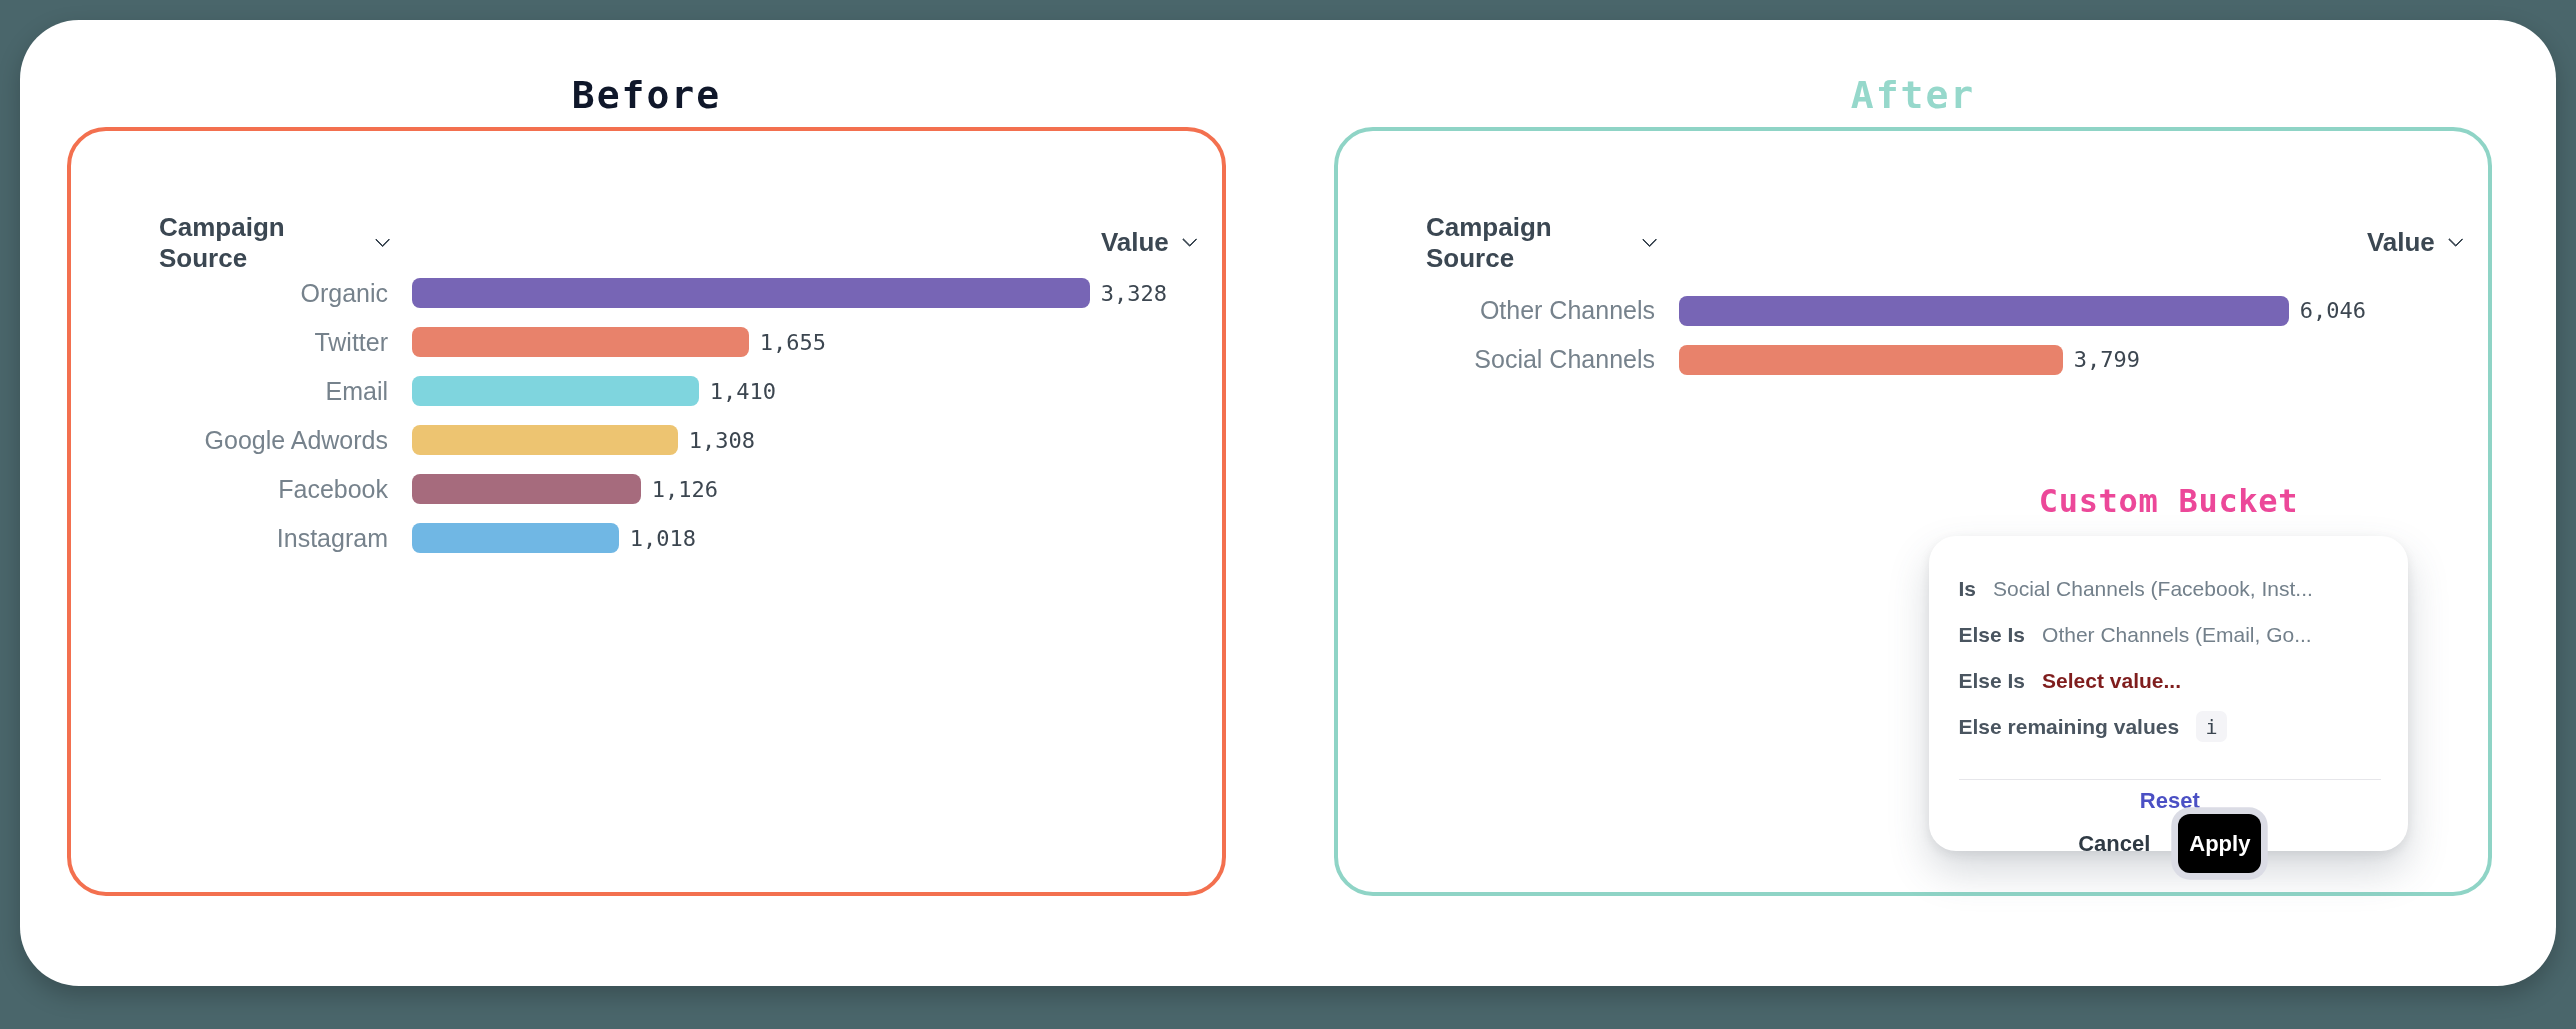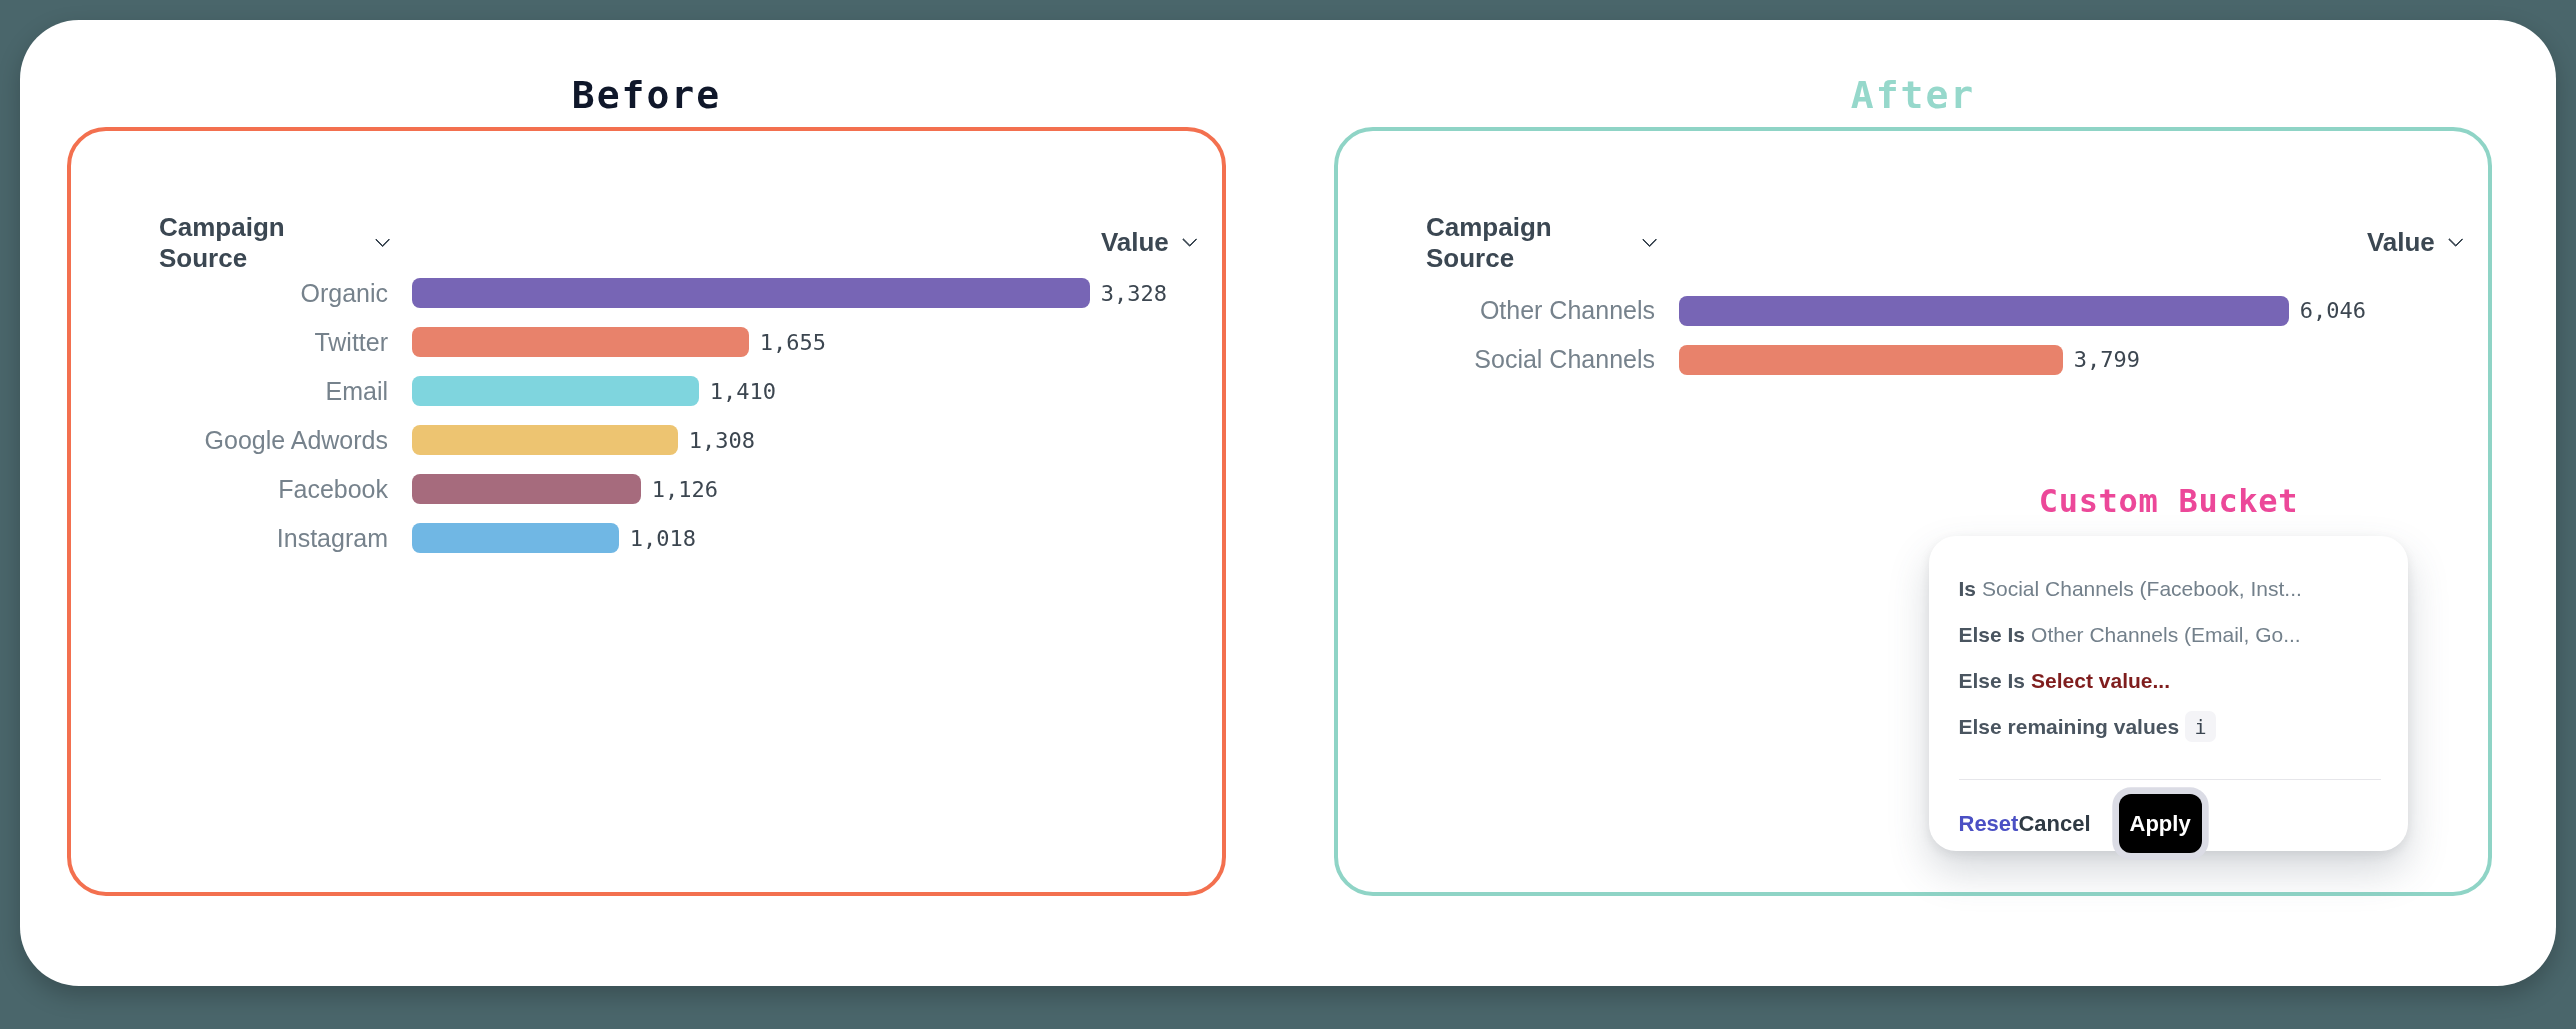--- a/index.html
+++ b/index.html
@@ -57,34 +57,34 @@
     text-align:center; font-family:"DejaVu Sans Mono", monospace; font-weight:bold;
     font-size:32px; letter-spacing:0.7px; color:#ec4899;
   }
 
   .popup {
     position:absolute; left:1909px; top:516px; width:479px; height:315px;
     background:#FFFFFF; border-radius:27px;
     box-shadow:0 20px 40px rgba(70,80,100,0.22), 0 4px 10.7px rgba(0,0,0,0.08);
   }
   .rules { padding:29.5px 27px 0 29.5px; }
-  .rule { height:46px; display:flex; align-items:center; gap:6px;text-align:center; }
+  .rule { height:46px; display:flex; align-items:center; gap:17px;text-align:center; }
   .rule-cond { font-size:21px; font-weight:bold; color:#4A5560; white-space:nowrap; }
   .rule-val { font-size:21px; color:#73808B; white-space:nowrap; }
   .rule-val.link { color:#7f1d1d; font-weight:bold; cursor:pointer; }
   .info-badge {
     width:31px; height:31px; border-radius:6.7px; background:#F4F4F7;
     display:flex; align-items:center; justify-content:center;
     font-family:"DejaVu Sans Mono", monospace; font-size:20px; color:#3A4550;
     cursor:pointer;
   }
   .popup-divider { margin:29.5px 27px 0 29.5px; border-top:1.3px solid #E6E6EA; }
   .popup-footer {
-    display:flex; align-items:center; 
-    padding:0 27px 0 29.5px; height:71px; margin-top:8px;
+    display:flex; align-items:center; justify-content:space-between;
+    padding:0 27px 0 29.5px; height:71px; margin-top:8px;flex-direction:column;
   }
   .reset-link { font-size:22px; font-weight:bold; color:#4B50C4; cursor:pointer; }
   .footer-right { display:flex; align-items:center; gap:28px; }
   .cancel-link { font-size:22px; font-weight:bold; color:#2F3A44; cursor:pointer; }
   .apply-btn {
     width:83px; height:59px; border:none; border-radius:12px;
     background:#000000; color:#FFFFFF; font-family:"Liberation Sans", sans-serif;
     font-size:22px; font-weight:bold; cursor:pointer;
     box-shadow:0 0 0 6.7px #DBDCE5;
   }

